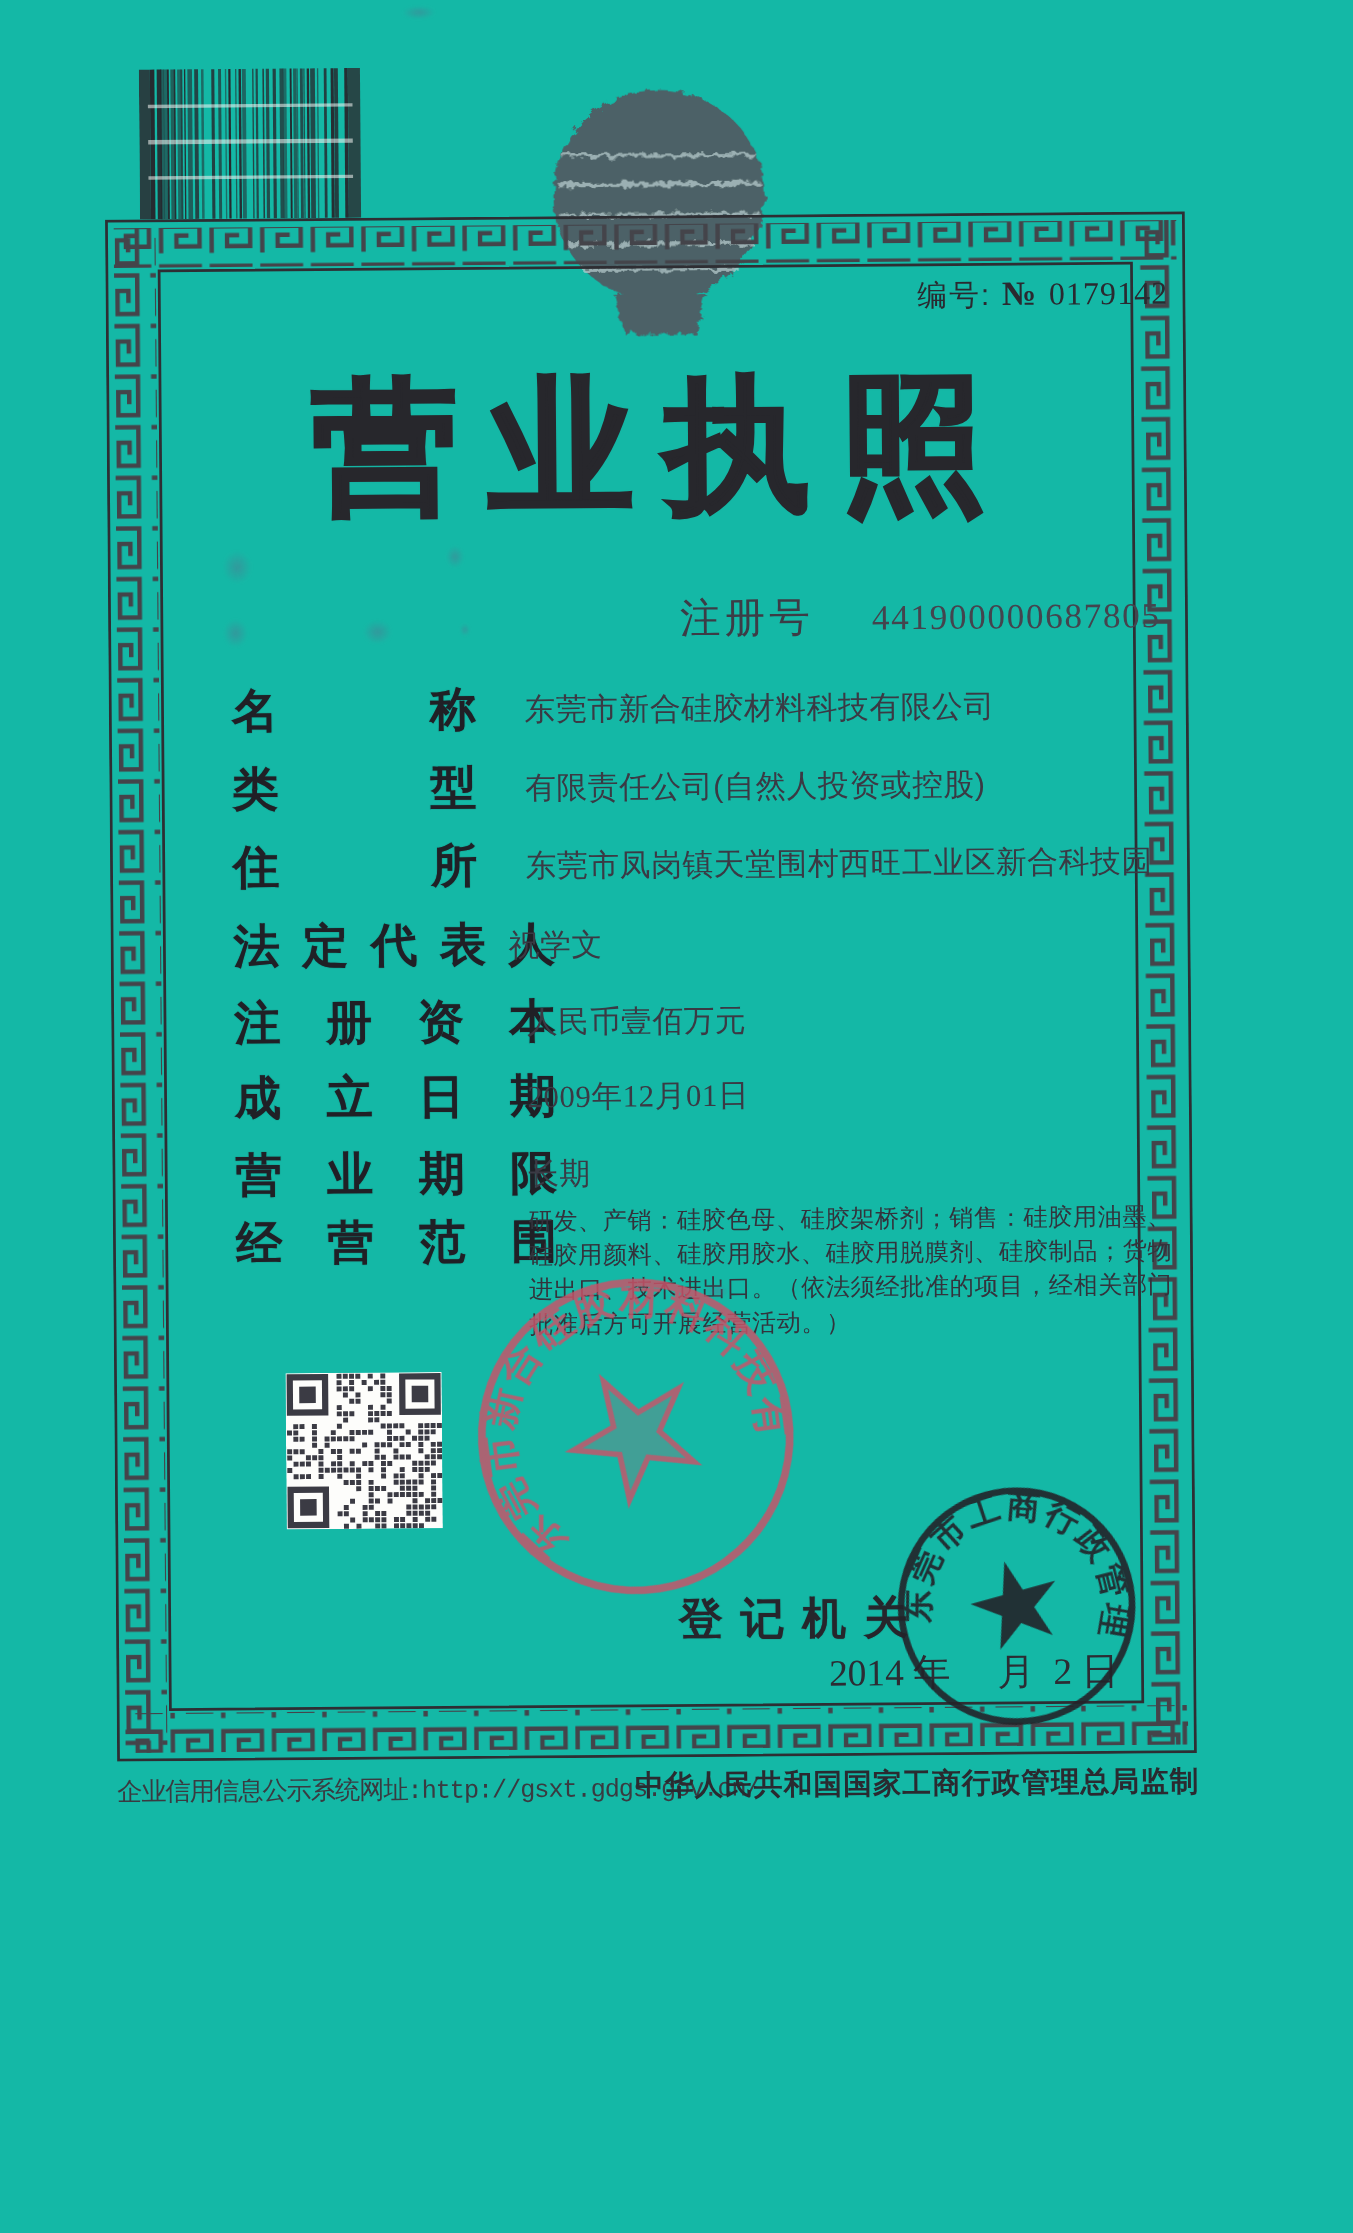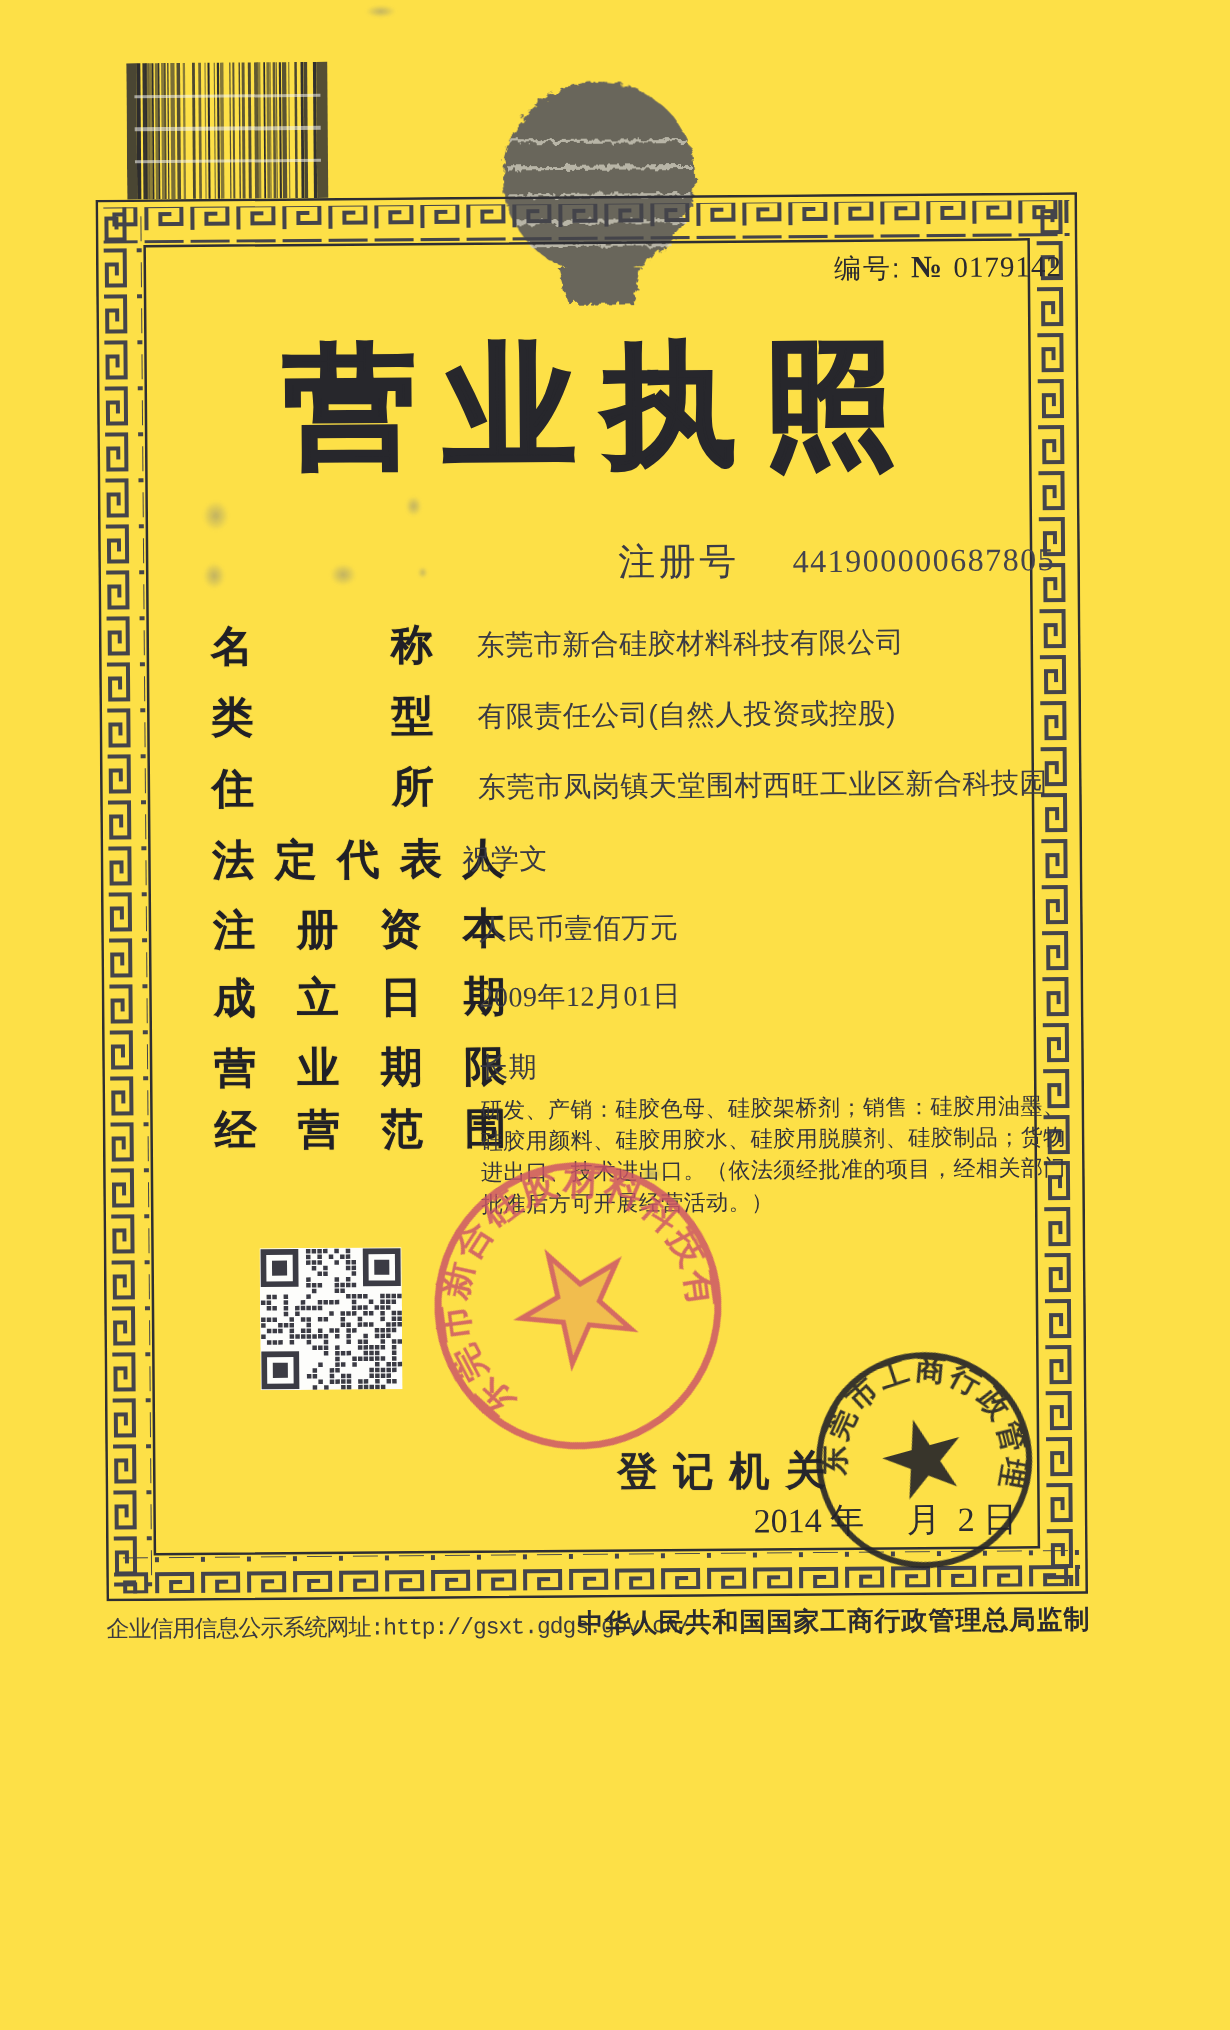--- a/index.html
+++ b/index.html
@@ -1,16 +1,16 @@
 <!DOCTYPE html>
 <html><head>
 <meta charset="utf-8">
 <style>
   html,body{margin:0;padding:0;background:#ffffff;}
-  .screen{position:relative;width:1230px;height:2030px;background:#fde047;overflow:hidden;
+  .screen{position:relative;width:1230px;height:2030px;background:#14b8a6;overflow:hidden;
           font-family:"Liberation Sans",sans-serif;color:#26262c;}
   .cert{position:absolute;inset:0;transform:rotate(-0.45deg);transform-origin:560px 800px;}
   .abs{position:absolute;}
 
   .serial{top:252px;left:838px;font-size:27px;color:#2a2a30;letter-spacing:2px;white-space:pre;}
   .serial .no-sign{font-family:"Liberation Serif",serif;font-weight:bold;font-size:31px;}
   .serial .digits{font-family:"Liberation Serif",serif;font-size:29px;letter-spacing:1px;}
 
   .title{top:318px;left:287px;font-size:132px;font-weight:900;letter-spacing:28px;
          color:#2b2b30;-webkit-text-stroke:3px #2b2b30;white-space:nowrap;

